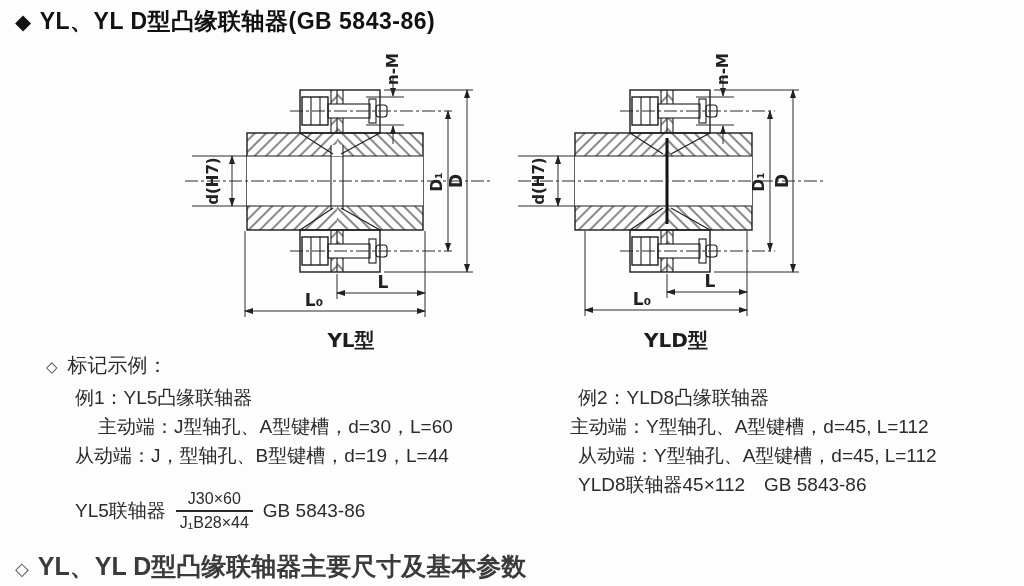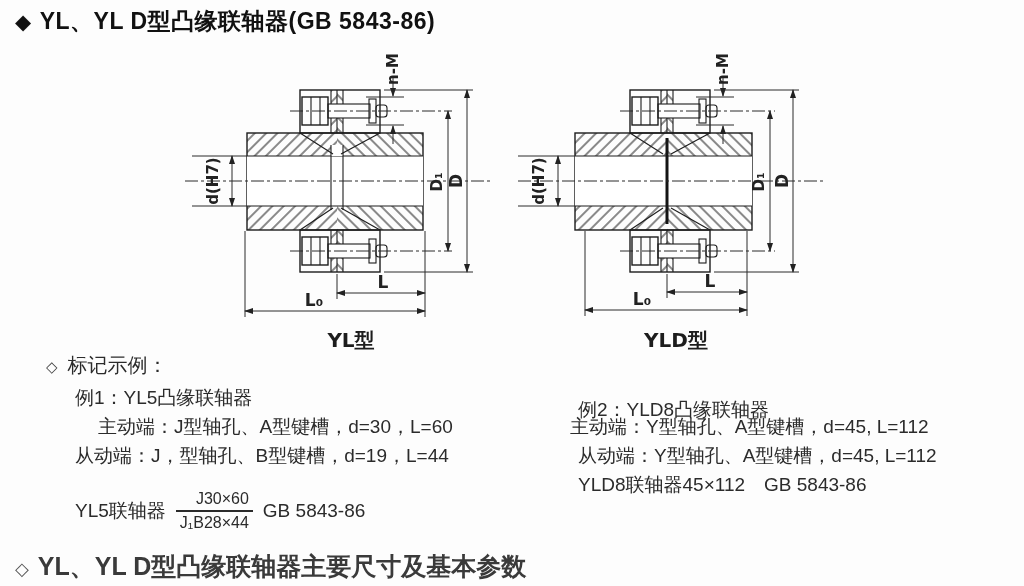--- a/index.html
+++ b/index.html
@@ -16,21 +16,21 @@
   .drawing{position:absolute;width:360px;height:310px;}
   .drawing-left{left:140px;top:50px;}
   .drawing-right{left:470px;top:50px;}
   .mark-header{position:absolute;left:46px;top:352px;font-size:20px;color:#2b2b2b;}
   .mark-header .dia{font-size:15px;margin-right:10px;color:#444;}
   .ex-line{position:absolute;font-size:19px;color:#2b2b2b;white-space:nowrap;}
   .desig-row{
     position:absolute;left:75px;top:488px;height:46px;display:flex;align-items:center;
     font-size:19px;color:#2b2b2b;white-space:nowrap;
   }
-  .frac{display:inline-flex;flex-direction:column;text-align:right;margin:0 10px;
+  .frac{display:inline-flex;flex-direction:column;text-align:center;margin:0 10px;
     font-size:16px;line-height:1.25;}
   .frac .num{display:block;border-bottom:2px solid #2b2b2b;padding:0 4px 1px 4px;}
   .frac .den{display:block;padding:1px 4px 0 4px;}
   .footer-title{
     position:absolute;left:15px;top:550px;font-size:25px;font-weight:600;color:#3a3a3a;
     white-space:nowrap;
   }
   .footer-title .dia{font-size:18px;margin-right:9px;color:#555;font-weight:400;}
   svg .outline{fill:none;stroke:#1c1c1c;stroke-width:1.4;}
   svg .thin{stroke:#1c1c1c;stroke-width:1.1;fill:none;}
@@ -284,21 +284,21 @@
 
   <div class="desig-row">
     <span>YL5联轴器</span>
     <span class="frac">
       <span class="num">J30×60</span>
       <span class="den">J₁B28×44</span>
     </span>
     <span>GB 5843-86</span>
   </div>
 
-  <div class="ex-line" style="left:578px;top:385px;margin-top:12px;">例2：YLD8凸缘联轴器</div>
+  <div class="ex-line" style="left:578px;top:385px;">例2：YLD8凸缘联轴器</div>
   <div class="ex-line" style="left:570px;top:414px;">主动端：Y型轴孔、A型键槽，d=45, L=112</div>
   <div class="ex-line" style="left:578px;top:443px;">从动端：Y型轴孔、A型键槽，d=45, L=112</div>
   <div class="ex-line" style="left:578px;top:472px;">YLD8联轴器45×112　GB 5843-86</div>
 
   <div class="footer-title">
     <span class="dia">◇</span><span>YL、YL D型凸缘联轴器主要尺寸及基本参数</span>
   </div>
 
 </div>
 

